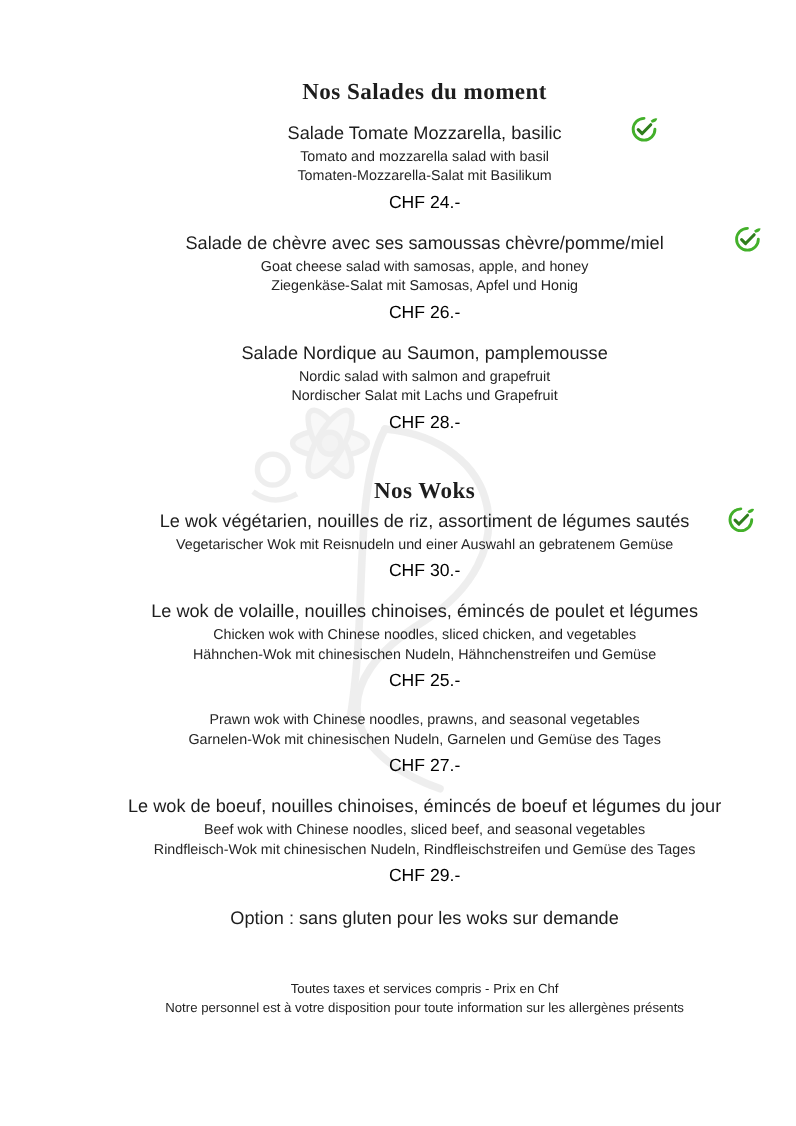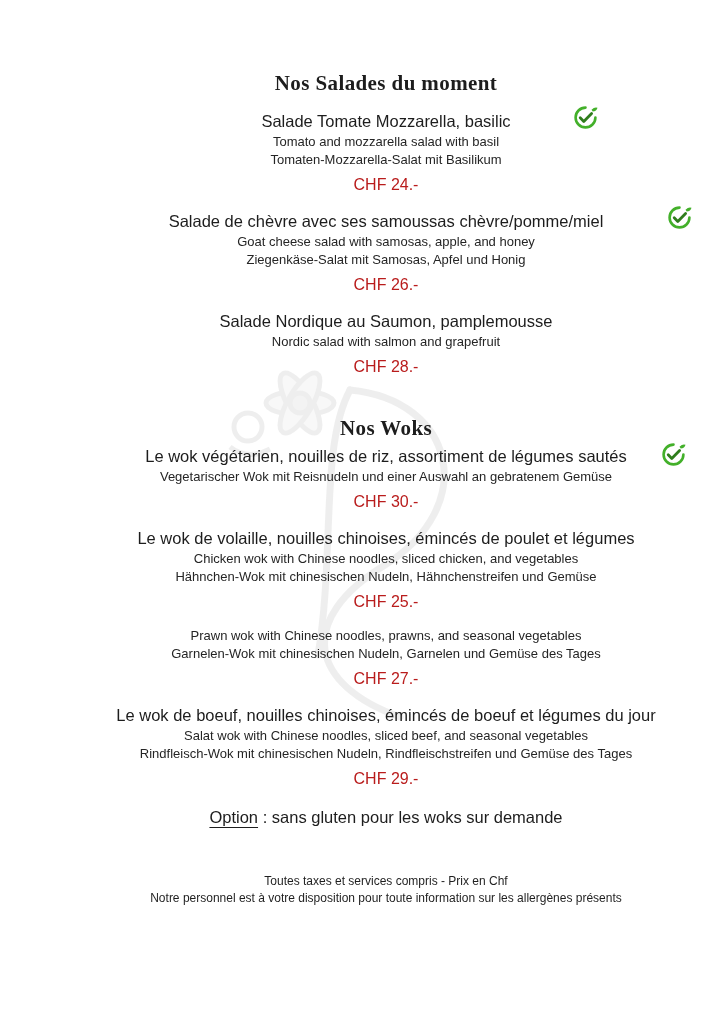--- a/index.html
+++ b/index.html
@@ -47,35 +47,34 @@
   .item .sub {
     font-size:13px;
     line-height:18px;
     color:#252525;
     text-align:center;
   }
   .item .price {
     font-size:16px;
     line-height:24px;
     margin-top:4px;
-    color:#b91c1c;
+    color:#000000;
   }
   .veg-icon {
     position:absolute;
     width:27px; height:27px;
     display:inline-block;
   }
   .option-line {
     margin-top:14px;
     font-size:16.5px;
     color:#1d1d1d;
     line-height:24px;
   }
   .option-line .opt-label {
-    text-decoration:underline;
     text-underline-offset:4px;
   }
   .footer {
     margin-top:44px;
     font-size:12px;
     line-height:17px;
     color:#1f1f1f;
   }
 </style>
 </head>
@@ -128,20 +127,21 @@
         </svg>
       </span>
       <div class="sub">Goat cheese salad with samosas, apple, and honey</div>
       <div class="sub">Ziegenkäse-Salat mit Samosas, Apfel und Honig</div>
       <div class="price">CHF 26.-</div>
     </div>
 
     <div class="item">
       <span class="name">Salade Nordique au Saumon, pamplemousse</span>
       <div class="sub">Nordic salad with salmon and grapefruit</div>
+      <div class="sub">Nordischer Salat mit Lachs und Grapefruit</div>
       <div class="price">CHF 28.-</div>
     </div>
 
     <h2 class="section-title title-woks">Nos Woks</h2>
 
     <div class="item">
       <span class="name wrap2">Le wok végétarien, nouilles de riz, assortiment de légumes sautés</span>
       <span class="veg-icon" style="left:612px; top:-4px;">
         <svg width="27" height="27" viewBox="0 0 27 27">
           <path d="M13.5 3.6 a9.9 9.9 0 1 0 9.9 9.9" fill="none" stroke="#43b02a" stroke-width="2.6" stroke-linecap="round"></path>
@@ -161,21 +161,21 @@
     </div>
 
     <div class="item">
       <div class="sub">Prawn wok with Chinese noodles, prawns, and seasonal vegetables</div>
       <div class="sub">Garnelen-Wok mit chinesischen Nudeln, Garnelen und Gemüse des Tages</div>
       <div class="price">CHF 27.-</div>
     </div>
 
     <div class="item">
       <span class="name">Le wok de boeuf, nouilles chinoises, émincés de boeuf et légumes du jour</span>
-      <div class="sub">Salat wok with Chinese noodles, sliced beef, and seasonal vegetables</div>
+      <div class="sub">Beef wok with Chinese noodles, sliced beef, and seasonal vegetables</div>
       <div class="sub">Rindfleisch-Wok mit chinesischen Nudeln, Rindfleischstreifen und Gemüse des Tages</div>
       <div class="price">CHF 29.-</div>
     </div>
 
     <div class="option-line">
       <span class="opt-label">Option</span><span> :  sans gluten pour les woks sur demande</span>
     </div>
 
     <div class="footer">
       <div>Toutes taxes et services compris - Prix en Chf</div>

